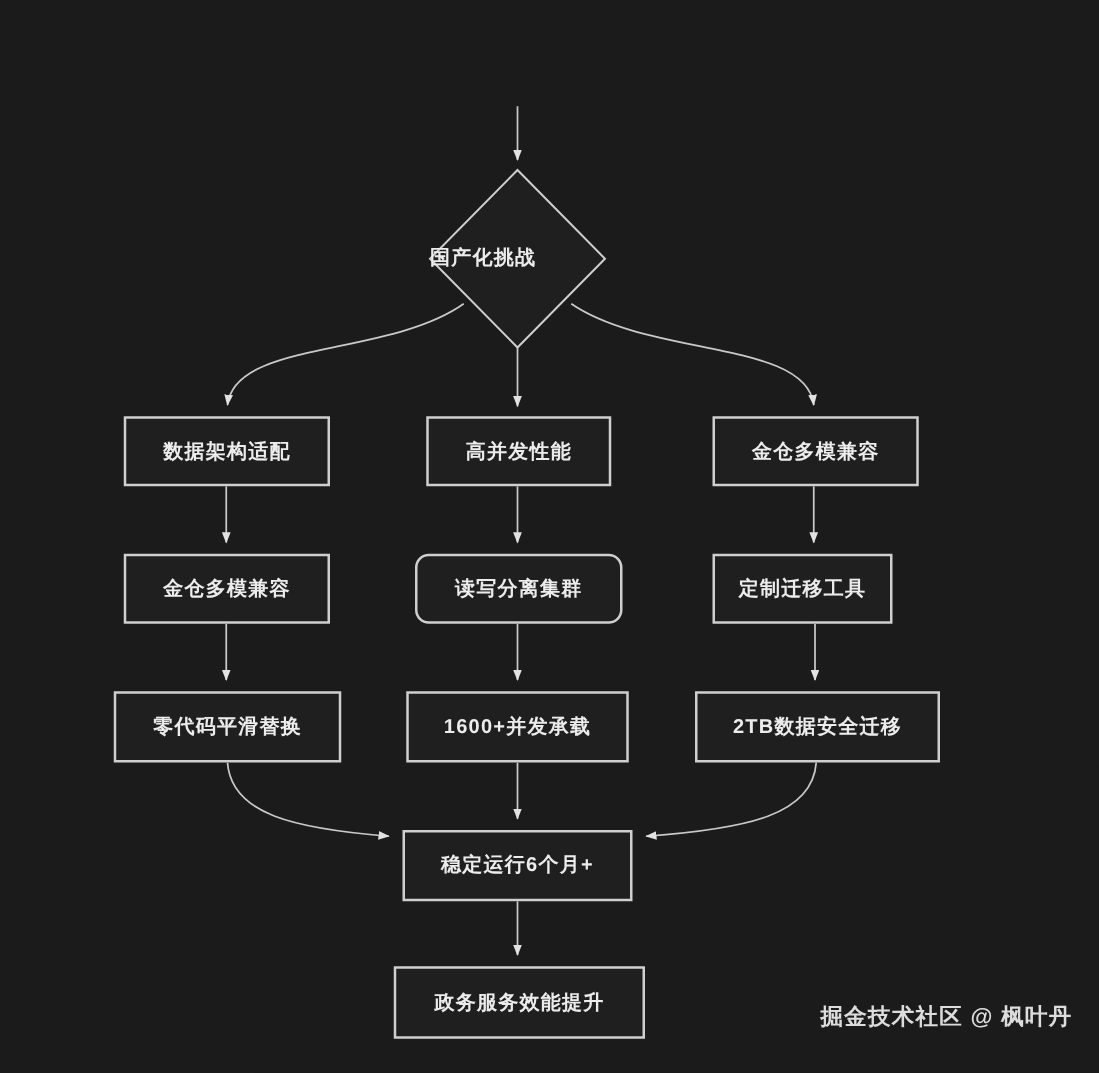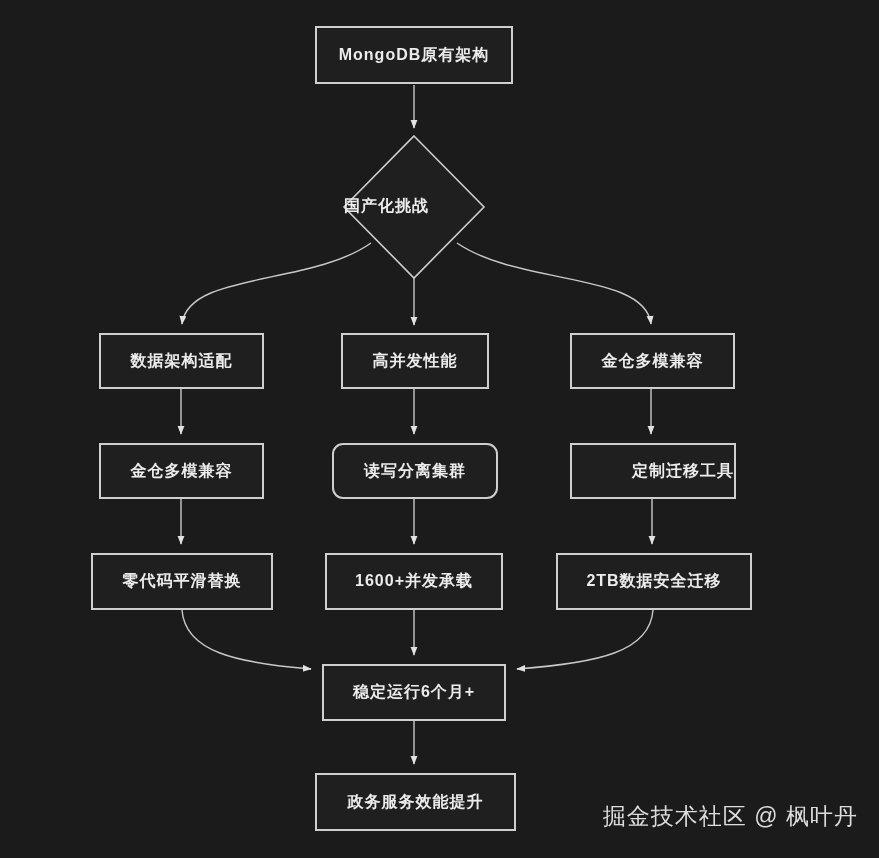--- a/index.html
+++ b/index.html
@@ -44,33 +44,33 @@
     color: #ececec;
     font-size: 16px;
     font-weight: bold;
     letter-spacing: 1px;
   }
   .watermark {
     position: absolute;
     right: 21px;
     top: 801px;
     color: #dcdcdc;
-    font-size: 23px;
-    font-weight: normal;
+    font-size: 18px;
+    font-weight: bold;
     letter-spacing: 1px;
     white-space: nowrap;
   }
   
   .n-root    { left:315px; top:26px;  width:198px; height:58px; }
   .n-branch1 { left:99px;  top:333px; width:165px; height:56px; }
   .n-branch2 { left:341px; top:333px; width:148px; height:56px; }
   .n-branch3 { left:570px; top:333px; width:165px; height:56px; }
   .n-sol1    { left:99px;  top:443px; width:165px; height:56px; }
   .n-sol2    { left:332px; top:443px; width:166px; height:56px;border-radius:11px; }
-  .n-sol3    { left:570px; top:443px; width:166px; height:56px;justify-content:flex-end; }
+  .n-sol3    { left:570px; top:443px; width:144px; height:56px; }
   .n-res1    { left:91px;  top:553px; width:182px; height:57px;align-items:center; }
   .n-res2    { left:325px; top:553px; width:178px; height:57px; }
   .n-res3    { left:556px; top:553px; width:196px; height:57px; }
   .n-merge   { left:322px; top:664px; width:184px; height:57px; }
   .n-final   { left:315px; top:773px; width:201px; height:58px; }
 </style>
 </head>
 <body>
 
 <div class="canvas">
@@ -100,23 +100,20 @@
     <path d="M 414 499 L 414 544" fill="none" stroke="#c9c9c9" stroke-width="1.4" marker-end="url(#arrow)"></path>
     <path d="M 652 499 L 652 544" fill="none" stroke="#c9c9c9" stroke-width="1.4" marker-end="url(#arrow)"></path>
 
     <path d="M 182 610 C 185 652, 237 663, 311 669" fill="none" stroke="#c9c9c9" stroke-width="1.4" marker-end="url(#arrow)"></path>
     <path d="M 414 610 L 414 655" fill="none" stroke="#c9c9c9" stroke-width="1.4" marker-end="url(#arrow)"></path>
     <path d="M 653 610 C 650 652, 598 663, 517 669" fill="none" stroke="#c9c9c9" stroke-width="1.4" marker-end="url(#arrow)"></path>
 
     <path d="M 414 721 L 414 764" fill="none" stroke="#c9c9c9" stroke-width="1.4" marker-end="url(#arrow)"></path>
   </svg>
 
-  <div class="node n-root">
-    <span>MongoDB原有架构</span>
-  </div>
 
   <div class="diamond-label">
     <span>国产化挑战</span>
   </div>
 
   <div class="node n-branch1">
     <span>数据架构适配</span>
   </div>
   <div class="node n-branch2">
     <span>高并发性能</span>

